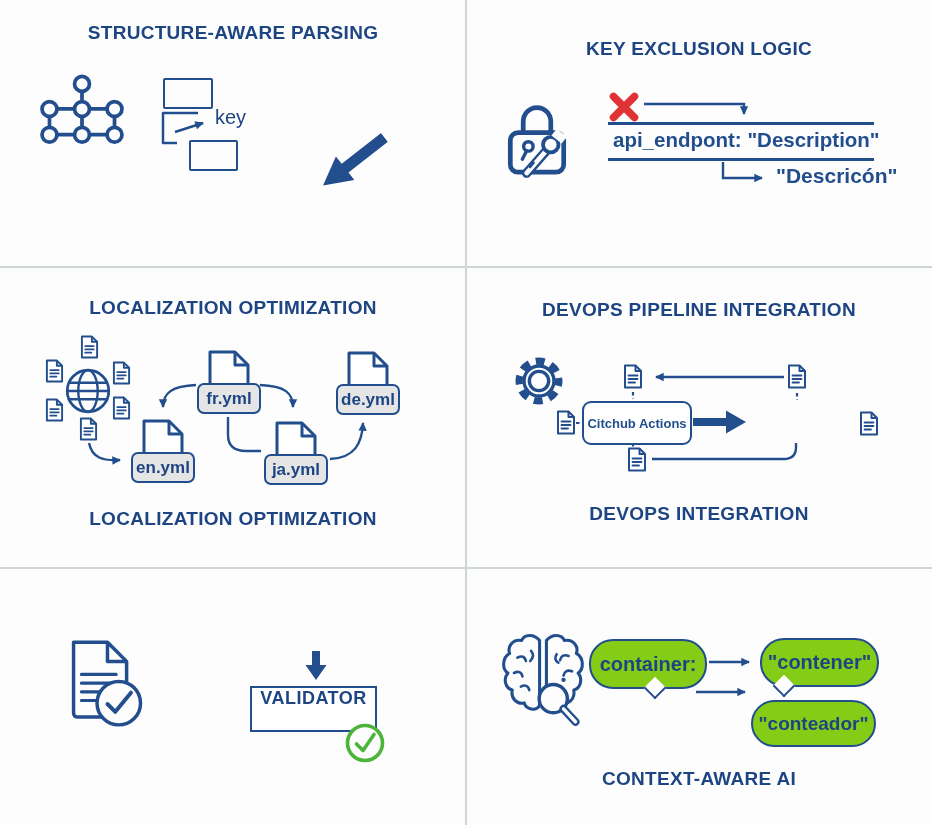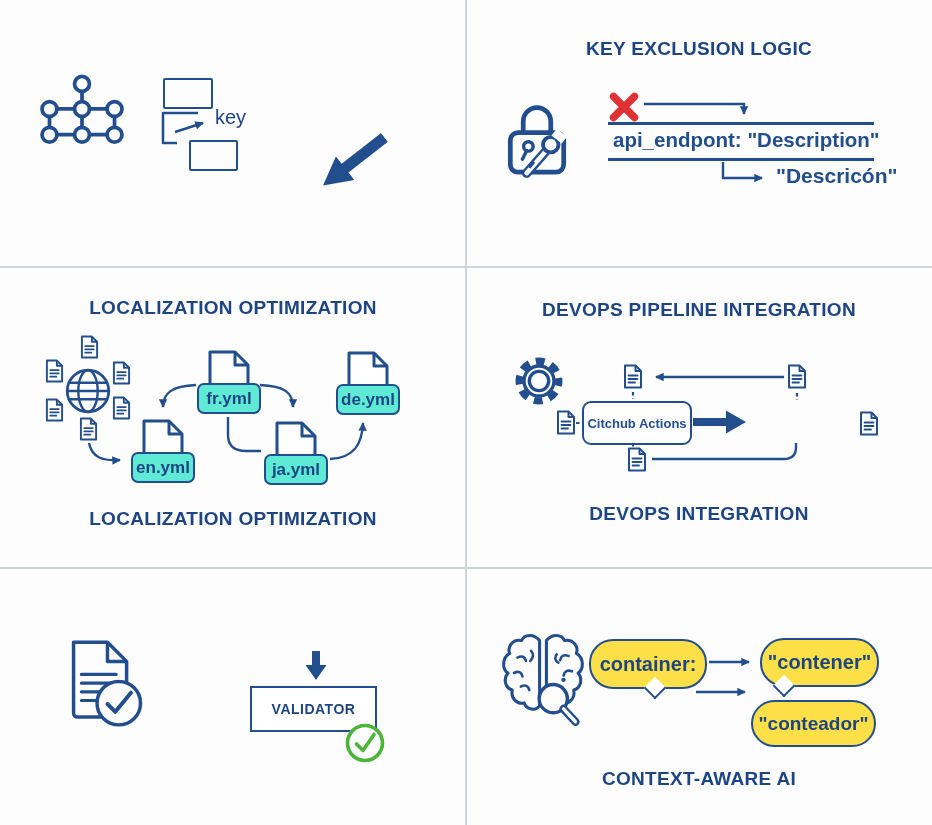--- a/index.html
+++ b/index.html
@@ -16,29 +16,29 @@
           font-size:19px;font-weight:700;letter-spacing:.3px;color:var(--ink);}
   .abs{position:absolute;}
   .rect{position:absolute;border:2.5px solid var(--navy);background:transparent;border-radius:2px;}
   .keytext{position:absolute;font-size:20px;font-weight:500;color:var(--ink);}
   .rule{position:absolute;height:2.5px;background:var(--navy);}
   .codeline{position:absolute;font-size:20.5px;font-weight:600;color:var(--navy);white-space:nowrap;}
   .transline{position:absolute;font-size:21px;font-weight:600;color:var(--navy);white-space:nowrap;}
   .file{position:absolute;width:64px;height:64px;}
   .fdoc{position:absolute;left:9px;top:0;}
   .flabel{position:absolute;left:0;right:0;bottom:0;height:27px;border:2.5px solid var(--navy);
-          border-radius:7px;background:#5eead4;display:flex;align-items:center;justify-content:center;
+          border-radius:7px;background:#e5e5e5;display:flex;align-items:center;justify-content:center;
           font-size:17px;font-weight:600;color:var(--ink);}
   .pipebox{position:absolute;border:2.5px solid var(--navy);border-radius:9px;background:#fff;
            display:flex;align-items:center;justify-content:center;gap:7px;
            font-size:13px;font-weight:700;color:var(--navy);}
   .valbox{position:absolute;border:2.5px solid var(--navy);background:#fff;
-          display:flex;align-items:center;justify-content:center;
-          font-size:14px;font-weight:700;letter-spacing:.5px;color:var(--ink);}
-  .bubble{position:absolute;background:#fde047;border:2.5px solid var(--navy);border-radius:24px;
+          display:flex;justify-content:center;
+          font-size:18px;font-weight:700;letter-spacing:.5px;color:var(--ink);}
+  .bubble{position:absolute;background:#84cc16;border:2.5px solid var(--navy);border-radius:24px;
           display:flex;align-items:center;justify-content:center;
           font-size:20px;font-weight:600;color:var(--ink);}
   .pill{border-radius:999px;}
   .tail{position:absolute;width:14px;height:14px;background:#fff;bottom:-8.5px;
         border-right:2.5px solid var(--navy);border-bottom:2.5px solid var(--navy);
         transform:rotate(45deg);}
   .overlay{position:absolute;left:0;top:0;pointer-events:none;}
   .bigarrow{position:absolute;transform:rotate(-38deg);}
 </style>
 </head>
@@ -61,20 +61,21 @@
   </defs>
 </svg>
 
 <div id="canvas">
 
   <div class="vdiv"></div>
   <div class="hdiv" style="top:266px"></div>
   <div class="hdiv" style="top:567px"></div>
 
   <section class="panel" style="left:0;top:0;width:466px;height:266px">
+    <h2 class="ptitle" style="top:22px">STRUCTURE-AWARE PARSING</h2>
 
     <svg class="abs" style="left:40px;top:68px" width="84" height="84" viewBox="0 0 124 103">
       <path d="M62,23 V39 M14,61 V77 M62,61 V77 M110,61 V77 M25,50 H51 M73,50 H99 M25,88 H51 M73,88 H99" stroke="#234e8d" stroke-width="5.5" fill="none"></path>
       <g stroke="#234e8d" stroke-width="5.5" fill="#fdfdfd">
         <circle cx="62" cy="13" r="11"></circle>
           <circle cx="14" cy="50" r="11"></circle>
           <circle cx="62" cy="50" r="11"></circle>
         <circle cx="110" cy="50" r="11"></circle>
           <circle cx="14" cy="88" r="11"></circle>
           <circle cx="62" cy="88" r="11"></circle>

